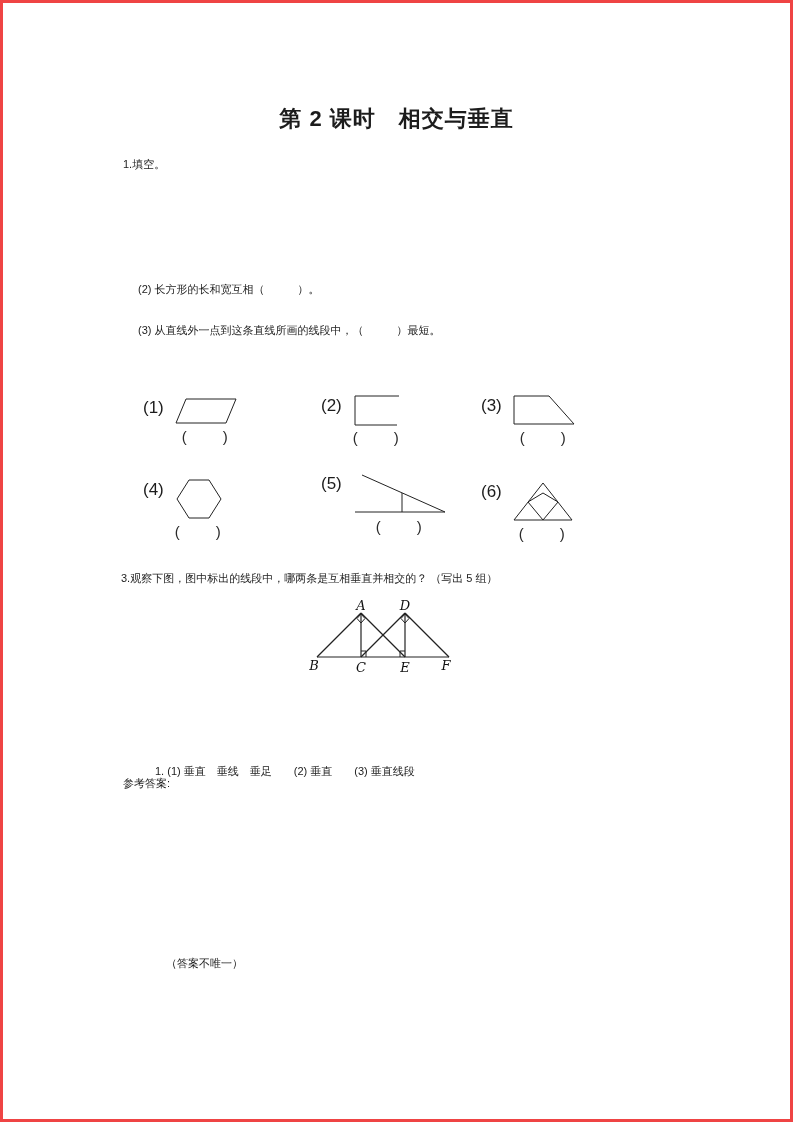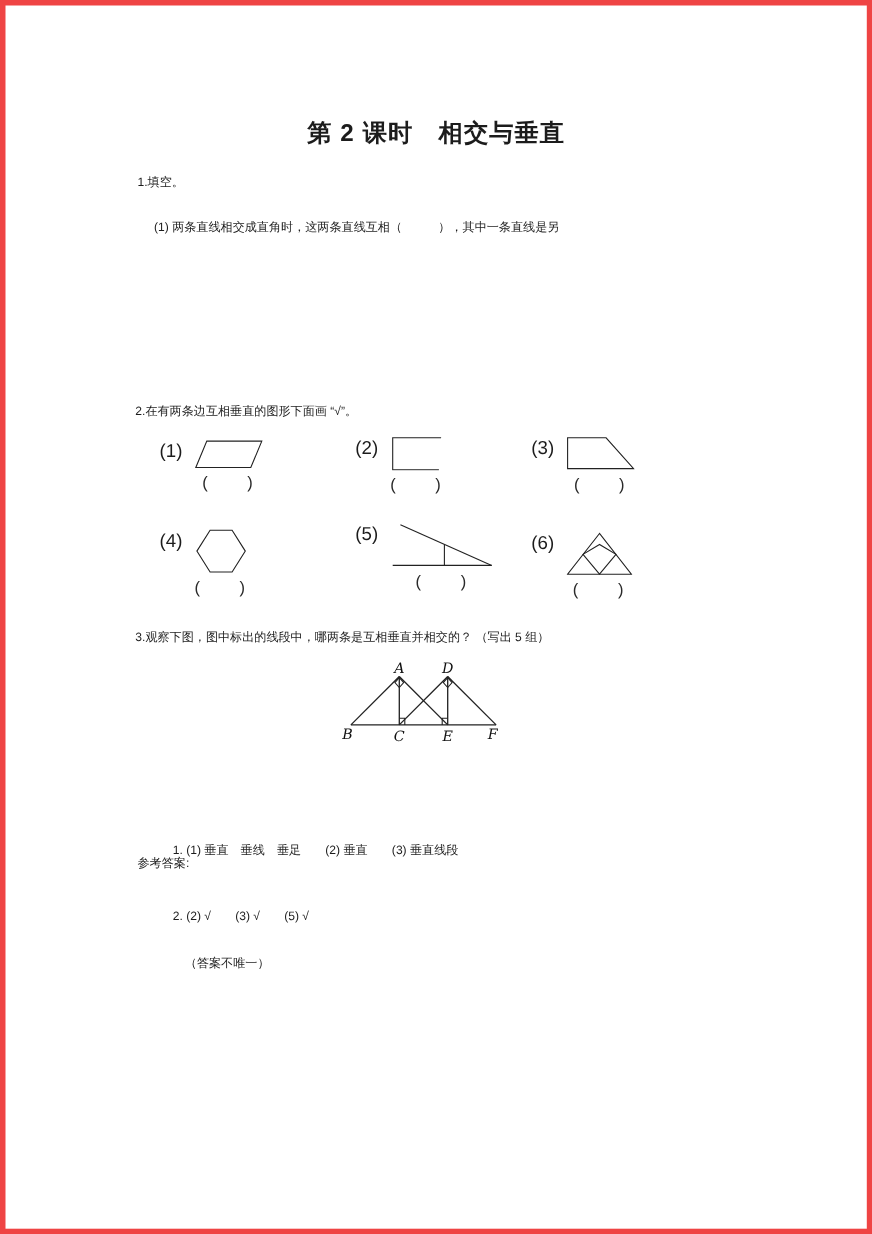--- a/index.html
+++ b/index.html
@@ -1,20 +1,20 @@
 <!DOCTYPE html>
 <html><head>
 <meta charset="utf-8">
 <style>
   html,body{margin:0;padding:0;background:#fff;}
   .page{
     position:relative;
     width:793px;height:1122px;
     background:#ffffff;
-    border:5px solid #ef4444;
+    border:3px solid #ef4444;
     box-sizing:border-box;
     font-family:"Liberation Sans", sans-serif;
     color:#1c1c1c;
     overflow:hidden;
     text-decoration:underline;
   }
   .t{
     position:absolute;
     font-size:11px;
     line-height:24px;
@@ -54,23 +54,23 @@
   }
 </style>
 </head>
 <body>
 
 <div class="page">
 
   <div class="title">第 2 课时　相交与垂直</div>
 
   <div class="t" style="left:120px;top:149px;">1.填空。</div>
-  <div class="t" style="left:135px;top:190px;">(1) 两条直线相交成直角时，这两条直线互相（　　　），其中一条直线是另</div>
+  <div class="t" style="left:135px;top:274px;">(2) 长方形的长和宽互相（　　　）。</div>
+  <div class="t" style="left:135px;top:315px;">(3) 从直线外一点到这条直线所画的线段中，（　　　）最短。</div>
 
-  <div class="t" style="left:118px;top:357px;">2.在有两条边互相垂直的图形下面画 “√”。</div>
 
   <div class="shape-cell" style="left:140px;top:394px;">
     <span class="num">(1)</span>
     <div class="shape-col">
       <svg width="62" height="28" viewBox="0 0 62 28">
         <polygon class="lnthin" points="11,2 61,2 51,26 1,26"></polygon>
       </svg>
       <div class="paren">(　　)</div>
     </div>
   </div>
@@ -151,16 +151,15 @@
     <text class="fig-label" x="52" y="11" text-anchor="middle">A</text>
     <text class="fig-label" x="96" y="11" text-anchor="middle">D</text>
     <text class="fig-label" x="5" y="71" text-anchor="middle">B</text>
     <text class="fig-label" x="52" y="73" text-anchor="middle">C</text>
     <text class="fig-label" x="96" y="73" text-anchor="middle">E</text>
     <text class="fig-label" x="137" y="71" text-anchor="middle">F</text>
   </svg>
 
   <div class="t" style="left:120px;top:768px;">参考答案:</div>
   <div class="t" style="left:152px;top:756px;">1. (1) 垂直　垂线　垂足　　(2) 垂直　　(3) 垂直线段</div>
-  <div class="t" style="left:152px;top:816px;">2. (2) √　　(3) √　　(5) √</div>
-  <div class="t" style="left:163px;top:859px;">（答案不唯一）</div>
+  <div class="t" style="left:163px;top:948px;">（答案不唯一）</div>
 
 </div>
 
 </body></html>

